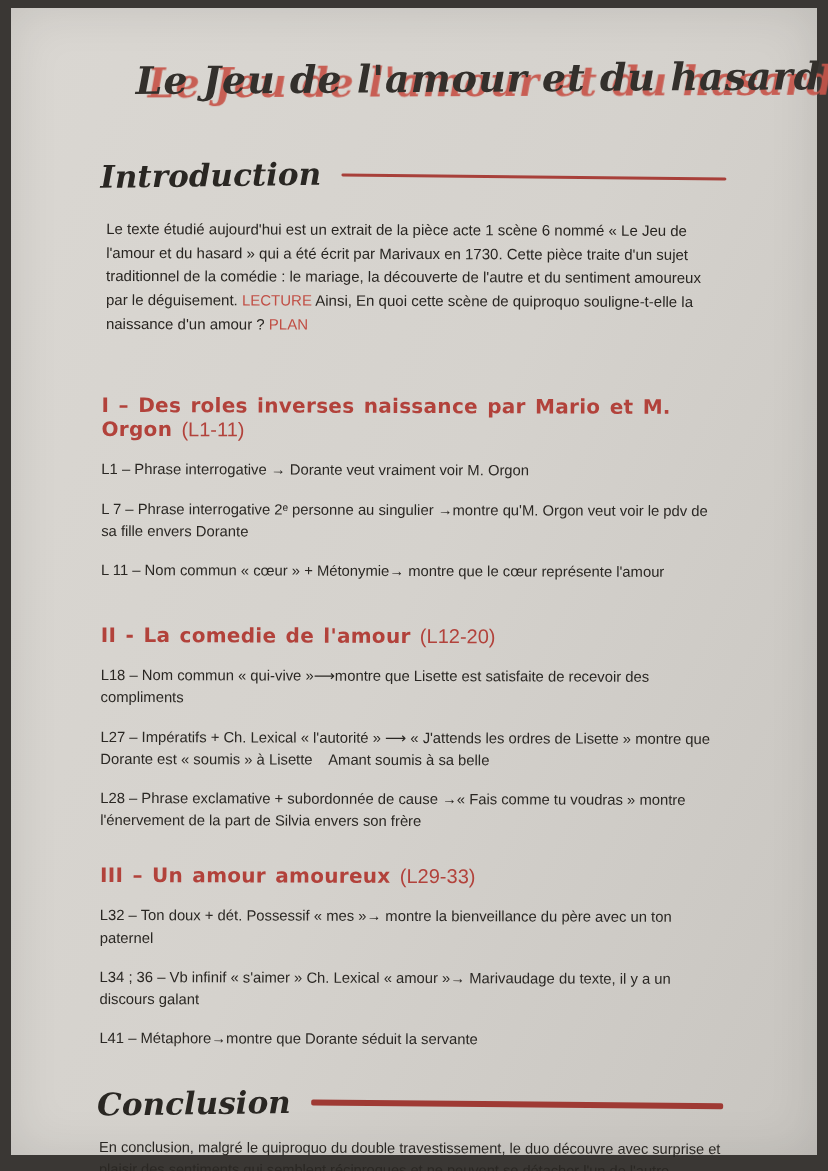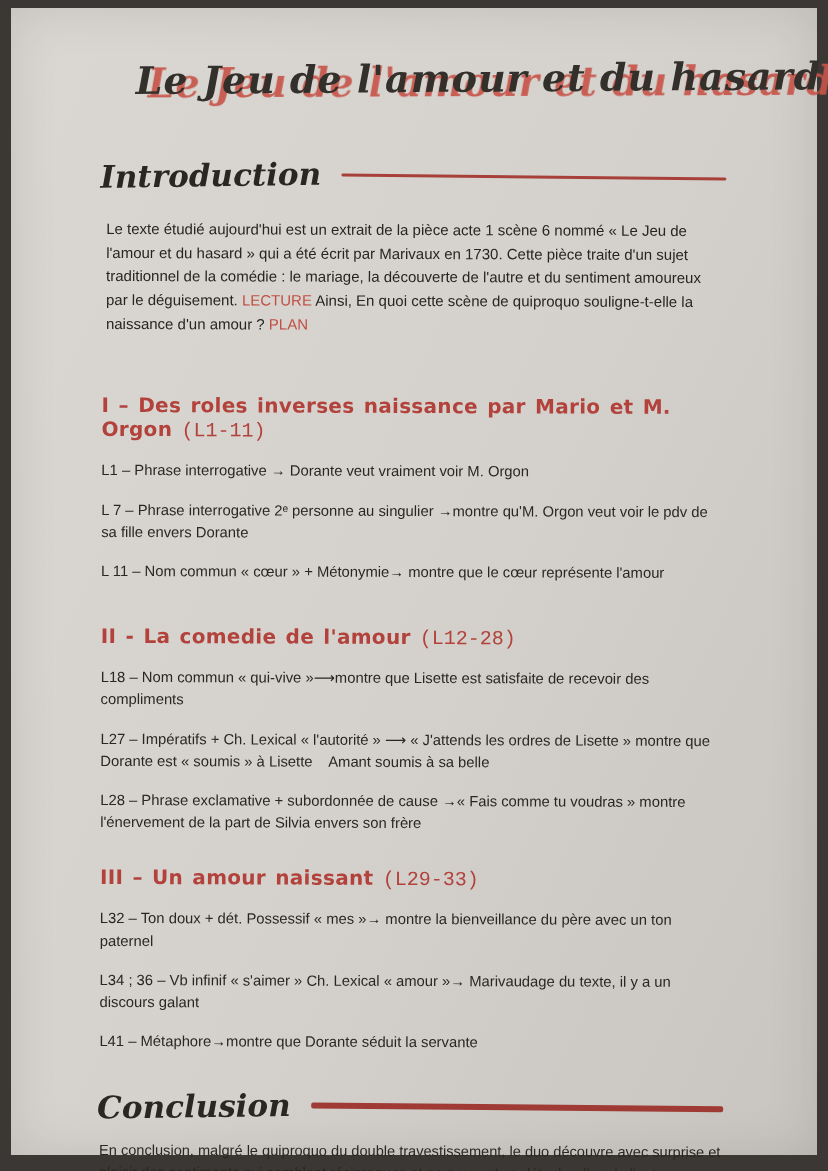--- a/index.html
+++ b/index.html
@@ -62,21 +62,21 @@
   }
   .red { color:#c14f45; }
   
   .sec-h {
     margin:0 0 0 2px;
     font-family:"DejaVu Sans", sans-serif;
     font-size:20px; font-weight:bold;
     color:#b2423b;
     letter-spacing:.3px; word-spacing:2px;
   }
-  .sec-h .range { font-family:Liberation Mono, monospace; font-weight:normal; letter-spacing:0;text-align:center; }
+  .sec-h .range { font-family:Liberation Sans, sans-serif; font-weight:normal; letter-spacing:0;text-align:center; }
   .sec1 { margin-top:58px; }
   .sec2 { margin-top:42px; }
   .sec3 { margin-top:32px; }
   .item {
     margin:17px 0 0 2px;
     font-size:14.8px; line-height:1.5;
     color:#2a2723;
     white-space:pre-wrap;
   }
   .concl-body {
@@ -104,28 +104,28 @@
     <p class="body"><span>Le texte étudié aujourd'hui est un extrait de la pièce acte 1 scène 6 nommé « Le Jeu de l'amour et du hasard » qui a été écrit par Marivaux en 1730. Cette pièce traite d'un sujet traditionnel de la comédie : le mariage, la découverte de l'autre et du sentiment amoureux par le déguisement. </span><span class="red">LECTURE</span><span> Ainsi, En quoi cette scène de quiproquo souligne-t-elle la naissance d'un amour ? </span><span class="red">PLAN</span></p>
 
     <section class="sec1">
       <h2 class="sec-h"><span>I – Des roles inverses naissance par Mario et M. Orgon </span><span class="range">(L1-11)</span></h2>
       <p class="item">L1 – Phrase interrogative → Dorante veut vraiment voir M. Orgon</p>
       <p class="item">L 7 – Phrase interrogative 2ᵉ personne au singulier →montre qu'M. Orgon veut voir le pdv de sa fille envers Dorante</p>
       <p class="item">L 11 – Nom commun « cœur » + Métonymie→ montre que le cœur représente l'amour</p>
     </section>
 
     <section class="sec2">
-      <h2 class="sec-h"><span>II - La comedie de l'amour </span><span class="range">(L12-28)</span></h2>
+      <h2 class="sec-h"><span>II - La comedie de l'amour </span><span class="range">(L12-20)</span></h2>
       <p class="item">L18 – Nom commun « qui-vive »⟶montre que Lisette est satisfaite de recevoir des compliments</p>
       <p class="item">L27 – Impératifs + Ch. Lexical « l'autorité » ⟶ « J'attends les ordres de Lisette » montre que Dorante est « soumis » à Lisette    Amant soumis à sa belle</p>
       <p class="item">L28 – Phrase exclamative + subordonnée de cause →« Fais comme tu voudras » montre l'énervement de la part de Silvia envers son frère</p>
     </section>
 
     <section class="sec3">
-      <h2 class="sec-h"><span>III – Un amour naissant </span><span class="range">(L29-33)</span></h2>
+      <h2 class="sec-h"><span>III – Un amour amoureux </span><span class="range">(L29-33)</span></h2>
       <p class="item">L32 – Ton doux + dét. Possessif « mes »→ montre la bienveillance du père avec un ton paternel</p>
       <p class="item">L34 ; 36 – Vb infinif « s'aimer » Ch. Lexical « amour »→ Marivaudage du texte, il y a un discours galant</p>
       <p class="item">L41 – Métaphore→montre que Dorante séduit la servante</p>
     </section>
 
     <div class="hrow concl-row">
       <span class="script-h">Conclusion</span>
       <span class="rule thick"></span>
     </div>
 

